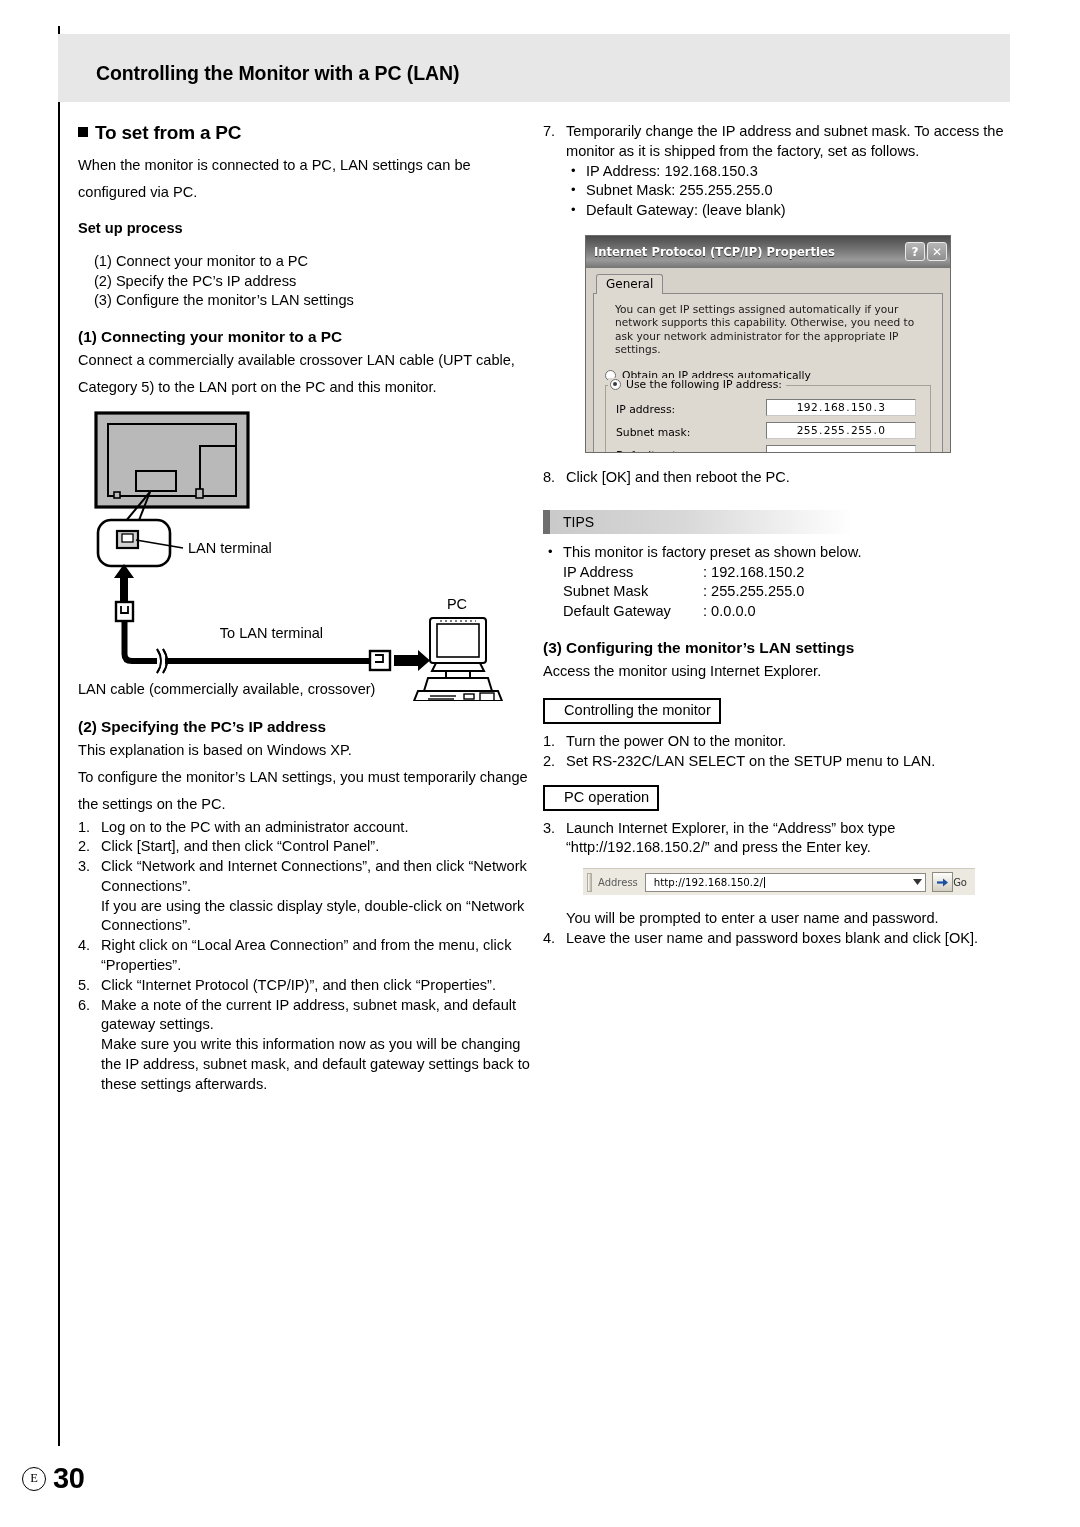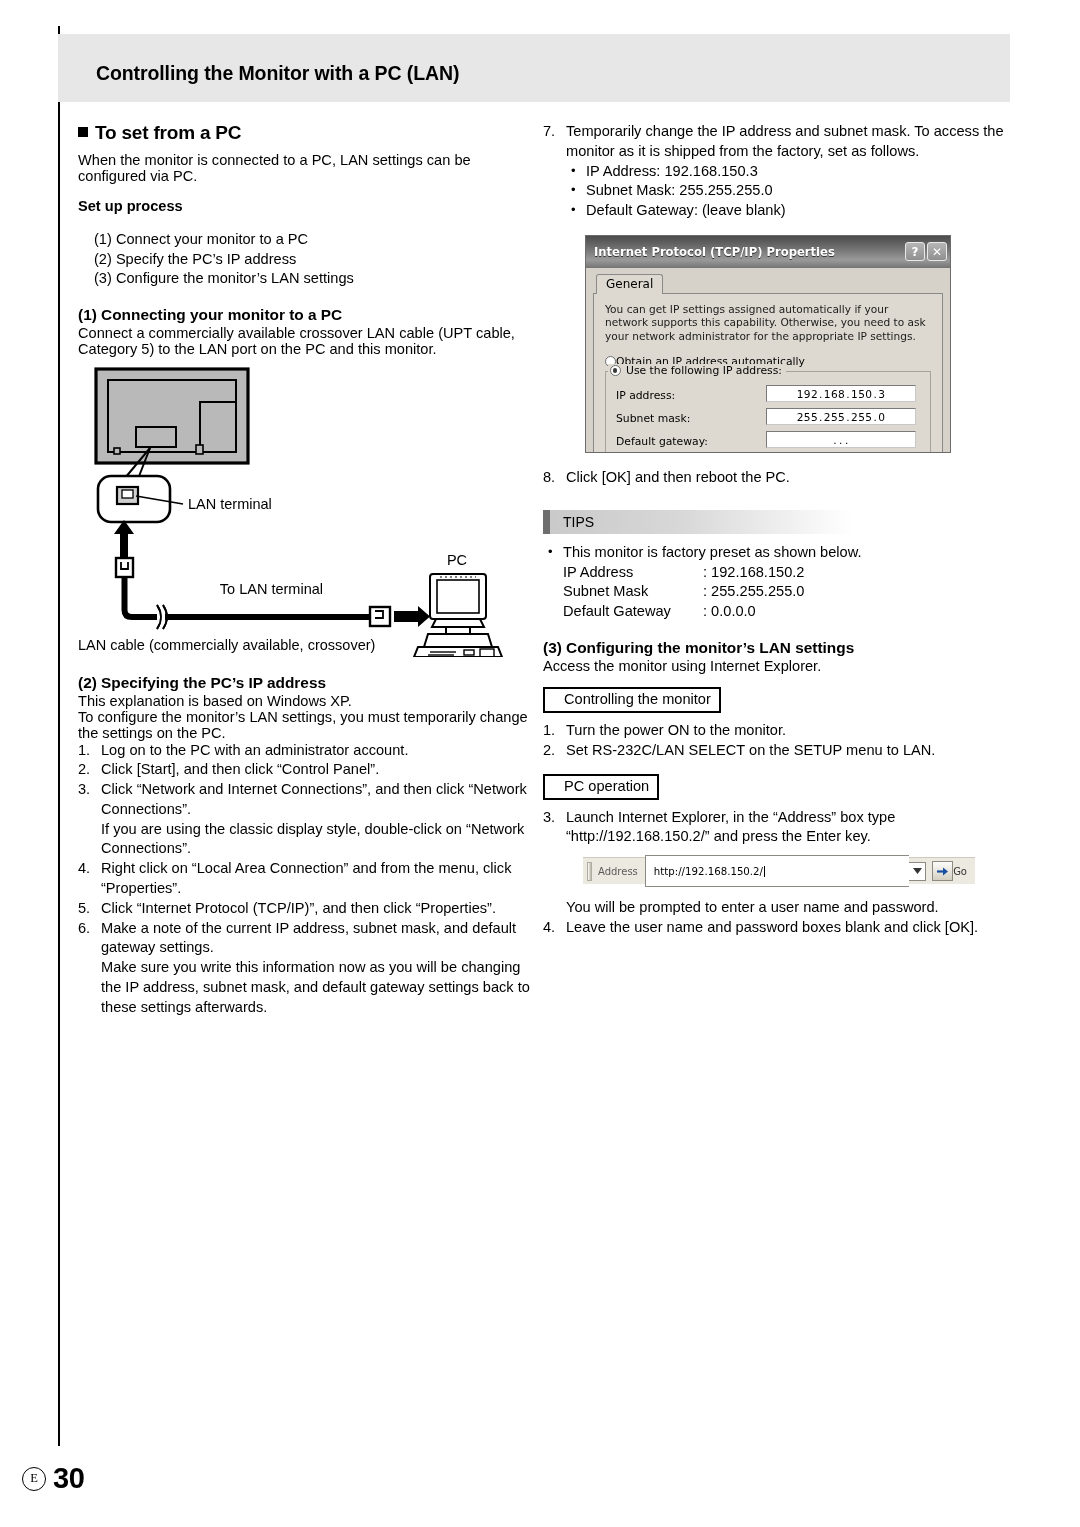--- a/index.html
+++ b/index.html
@@ -67,21 +67,21 @@
   .sec-head .bullet-sq {
     display: inline-block;
     width: 10px;
     height: 10px;
     background: #000;
     margin-right: 7px;
     vertical-align: 2px;
   }
   .body-txt {
     font-size: 14.6px;
-    line-height: 16px;
+    line-height: 27px;
     margin: 0;
   }
   .sub-head {
     font-size: 14.6px;
     font-weight: bold;
     margin: 14px 0 1px 0;
   }
   .sub-head-b {
     font-size: 15.4px;
     font-weight: bold;
@@ -297,24 +297,26 @@
     border: 1px solid #8a8a8a;
     border-top: none;
     height: 168px;
     padding: 9px 11px 0 11px;
     box-sizing: border-box;
   }
   .win-desc {
     font-size: 10.6px;
     line-height: 13.4px;
     color: #1b1b1b;
+    margin-left: 10px;
   }
   .win-radio-row {
     display: flex;
     align-items: center;
+    gap: 6px;
     margin-top: 12px;
     font-size: 10.8px;
   }
   .radio {
     width: 11px; height: 11px;
     border: 1.3px solid #6e6e6e;
     border-radius: 50%;
     background: #fff;
     position: relative;
     flex: none;
@@ -399,21 +401,21 @@
     border: 1px solid #b1aca0;
     box-sizing: border-box;
   }
   .ie-addr-label {
     font-size: 10px;
     color: #5b5b5b;
     padding: 0 7px 0 1px;
   }
   .ie-input {
     flex: 1;
-    height: 32px;
+    height: 19px;
     background: #fff;
     border: 1px solid #8d8a83;
     border-right: none;
     display: flex;
     align-items: center;
     padding-left: 8px;
     font-size: 10.2px;
     box-sizing: border-box;
     position: relative;
   }

